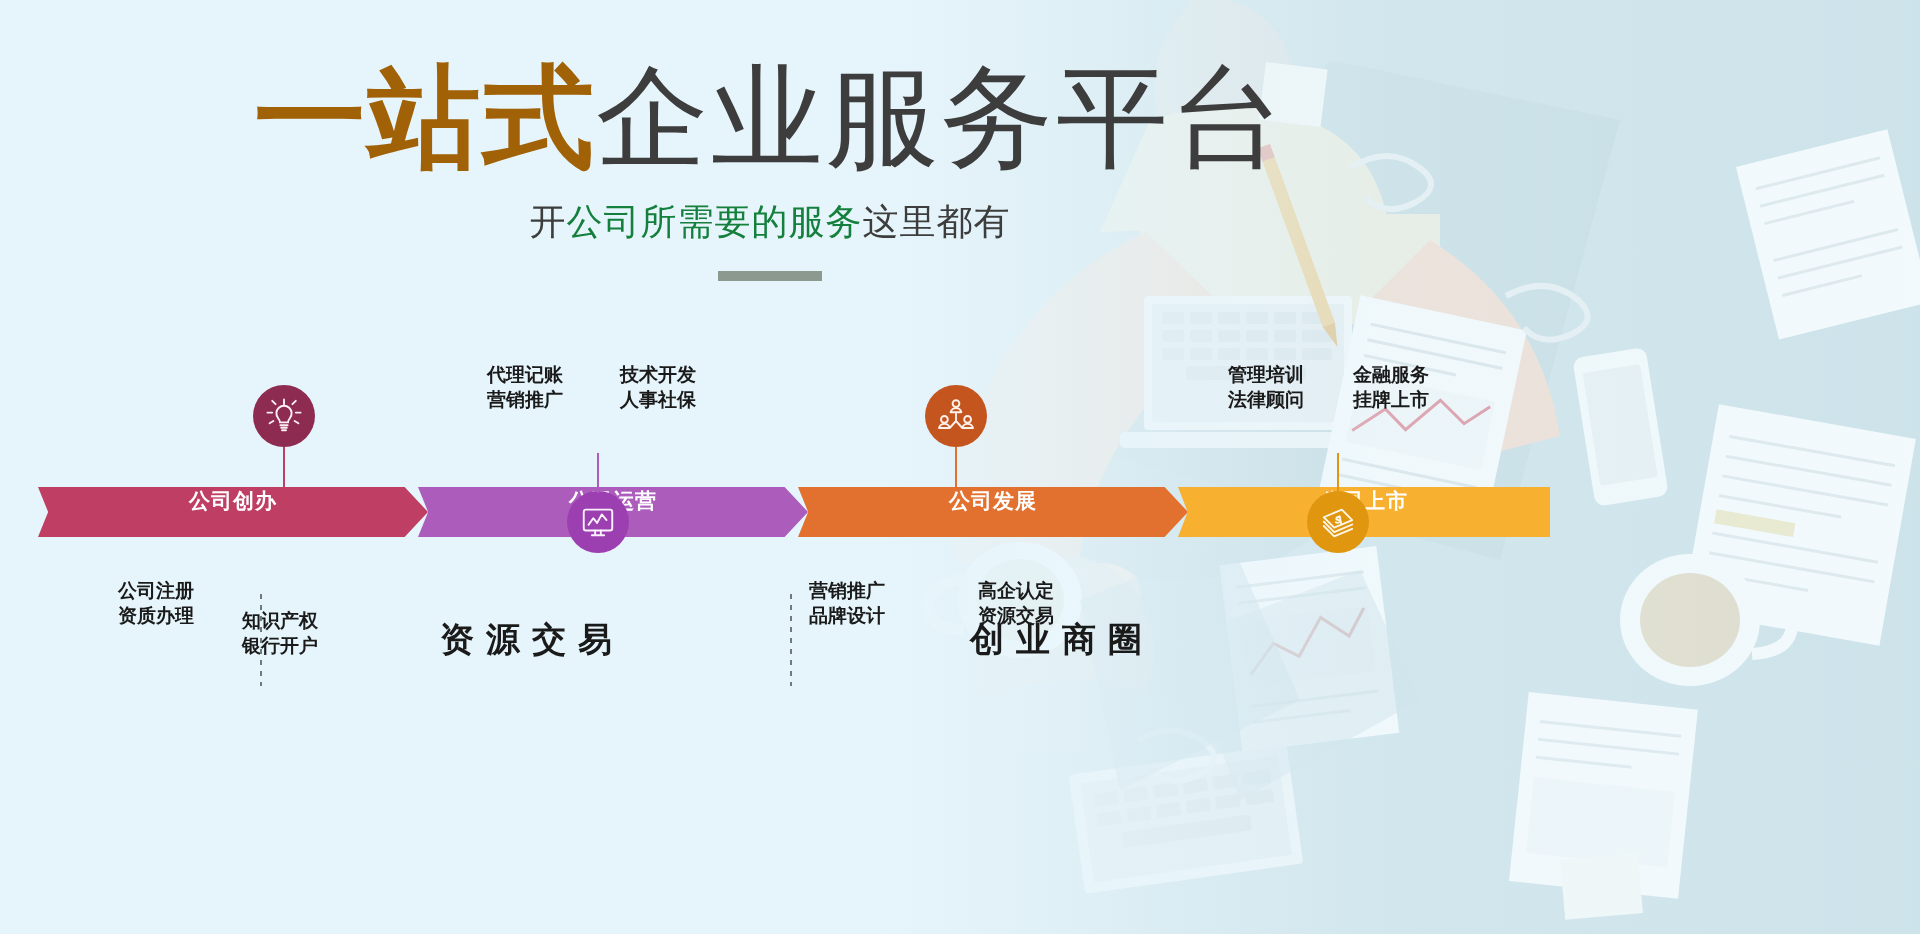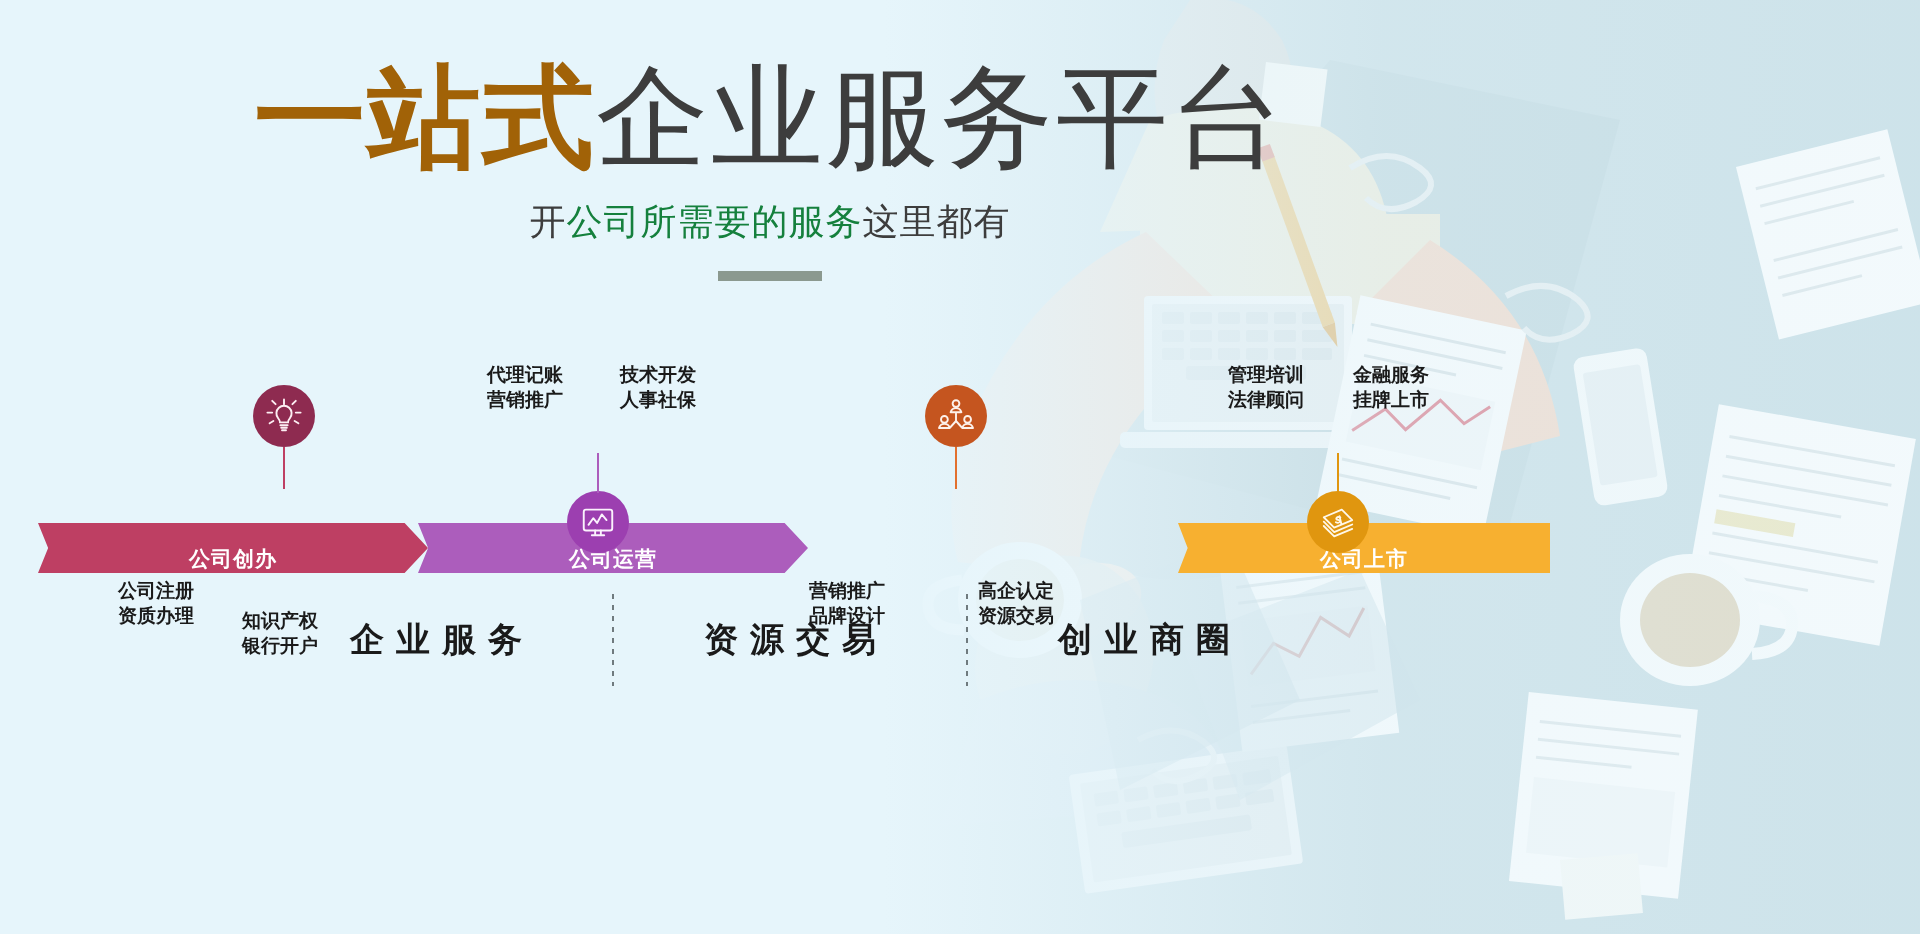--- a/index.html
+++ b/index.html
@@ -39,24 +39,23 @@
 
   .rule { width:104px; height:10px; background:#8b998f; margin:24px auto 0; }
 
   
   #timeline { position:absolute; left:0; top:0; width:1920px; height:934px; }
 
   .bar-row { position:absolute; left:38px; top:487px; width:1512px; height:50px; }
 
   .chev {
     position:absolute; top:0; height:50px;
-    display:flex; align-items:flex-end; justify-content:center;
+    display:flex; align-items:flex-start; justify-content:center;
     color:#fff; font-size:21px; font-weight:bold; letter-spacing:1px;
     filter:drop-shadow(0 2px 1px rgba(0,0,0,.13));
-    margin-top:36px;
   }
   .chev-tail { clip-path:polygon(0 0,94% 0,100% 50%,94% 100%,0 100%,2.6% 50%); }
   .chev-head { clip-path:polygon(0 0,100% 0,100% 100%,0 100%,2.6% 50%); }
 
   
   .node { position:absolute; }
   .node .circle {
     width:62px; height:62px; border-radius:50%;
     display:flex; align-items:center; justify-content:center;
   }
@@ -263,20 +262,23 @@
 
   <div id="timeline">
 
     <div class="bar-row">
       <div class="chev chev-tail" style="left:0px;width:390px;background:#be3f63;">
         <span>公司创办</span>
       </div>
       <div class="chev chev-tail" style="left:380px;width:390px;background:#ac5dbc;">
         <span>公司运营</span>
       </div>
+      <div class="chev chev-tail" style="left:760px;width:390px;background:#e2702e;">
+        <span>公司发展</span>
+      </div>
       <div class="chev chev-head" style="left:1140px;width:372px;background:#f7b030;">
         <span>公司上市</span>
       </div>
     </div>
 
     <div class="node" style="left:253px;top:385px;">
       <div class="stem" style="top:62px;height:42px;background:#be3f63;"></div>
       <div class="circle" style="background:#8e2b50;">
         <svg width="40" height="40" viewBox="0 0 40 40">
           <g stroke="#fdeff3" stroke-width="1.9" fill="none" stroke-linecap="round">
@@ -372,20 +374,19 @@
             <path d="M5 24.2 L16 35.2 L35 27.2"></path>
             <path d="M22.5 15.4 q-2.6-1.4-4 .2 q-1.2 1.6 1.6 2.2 q2.8 .6 1.6 2.2 q-1.4 1.6-4 .2"></path>
             <line x1="21.6" y1="13.8" x2="23.4" y2="21.6"></line>
           </g>
         </svg>
       </div>
     </div>
   </div>
 
   <div id="cats">
-    <div class="cat">企业服务</div>
     <div class="cat-div"></div>
     <div class="cat">资源交易</div>
     <div class="cat-div"></div>
     <div class="cat">创业商圈</div>
   </div>
 
 </div>
 
 </body></html>

